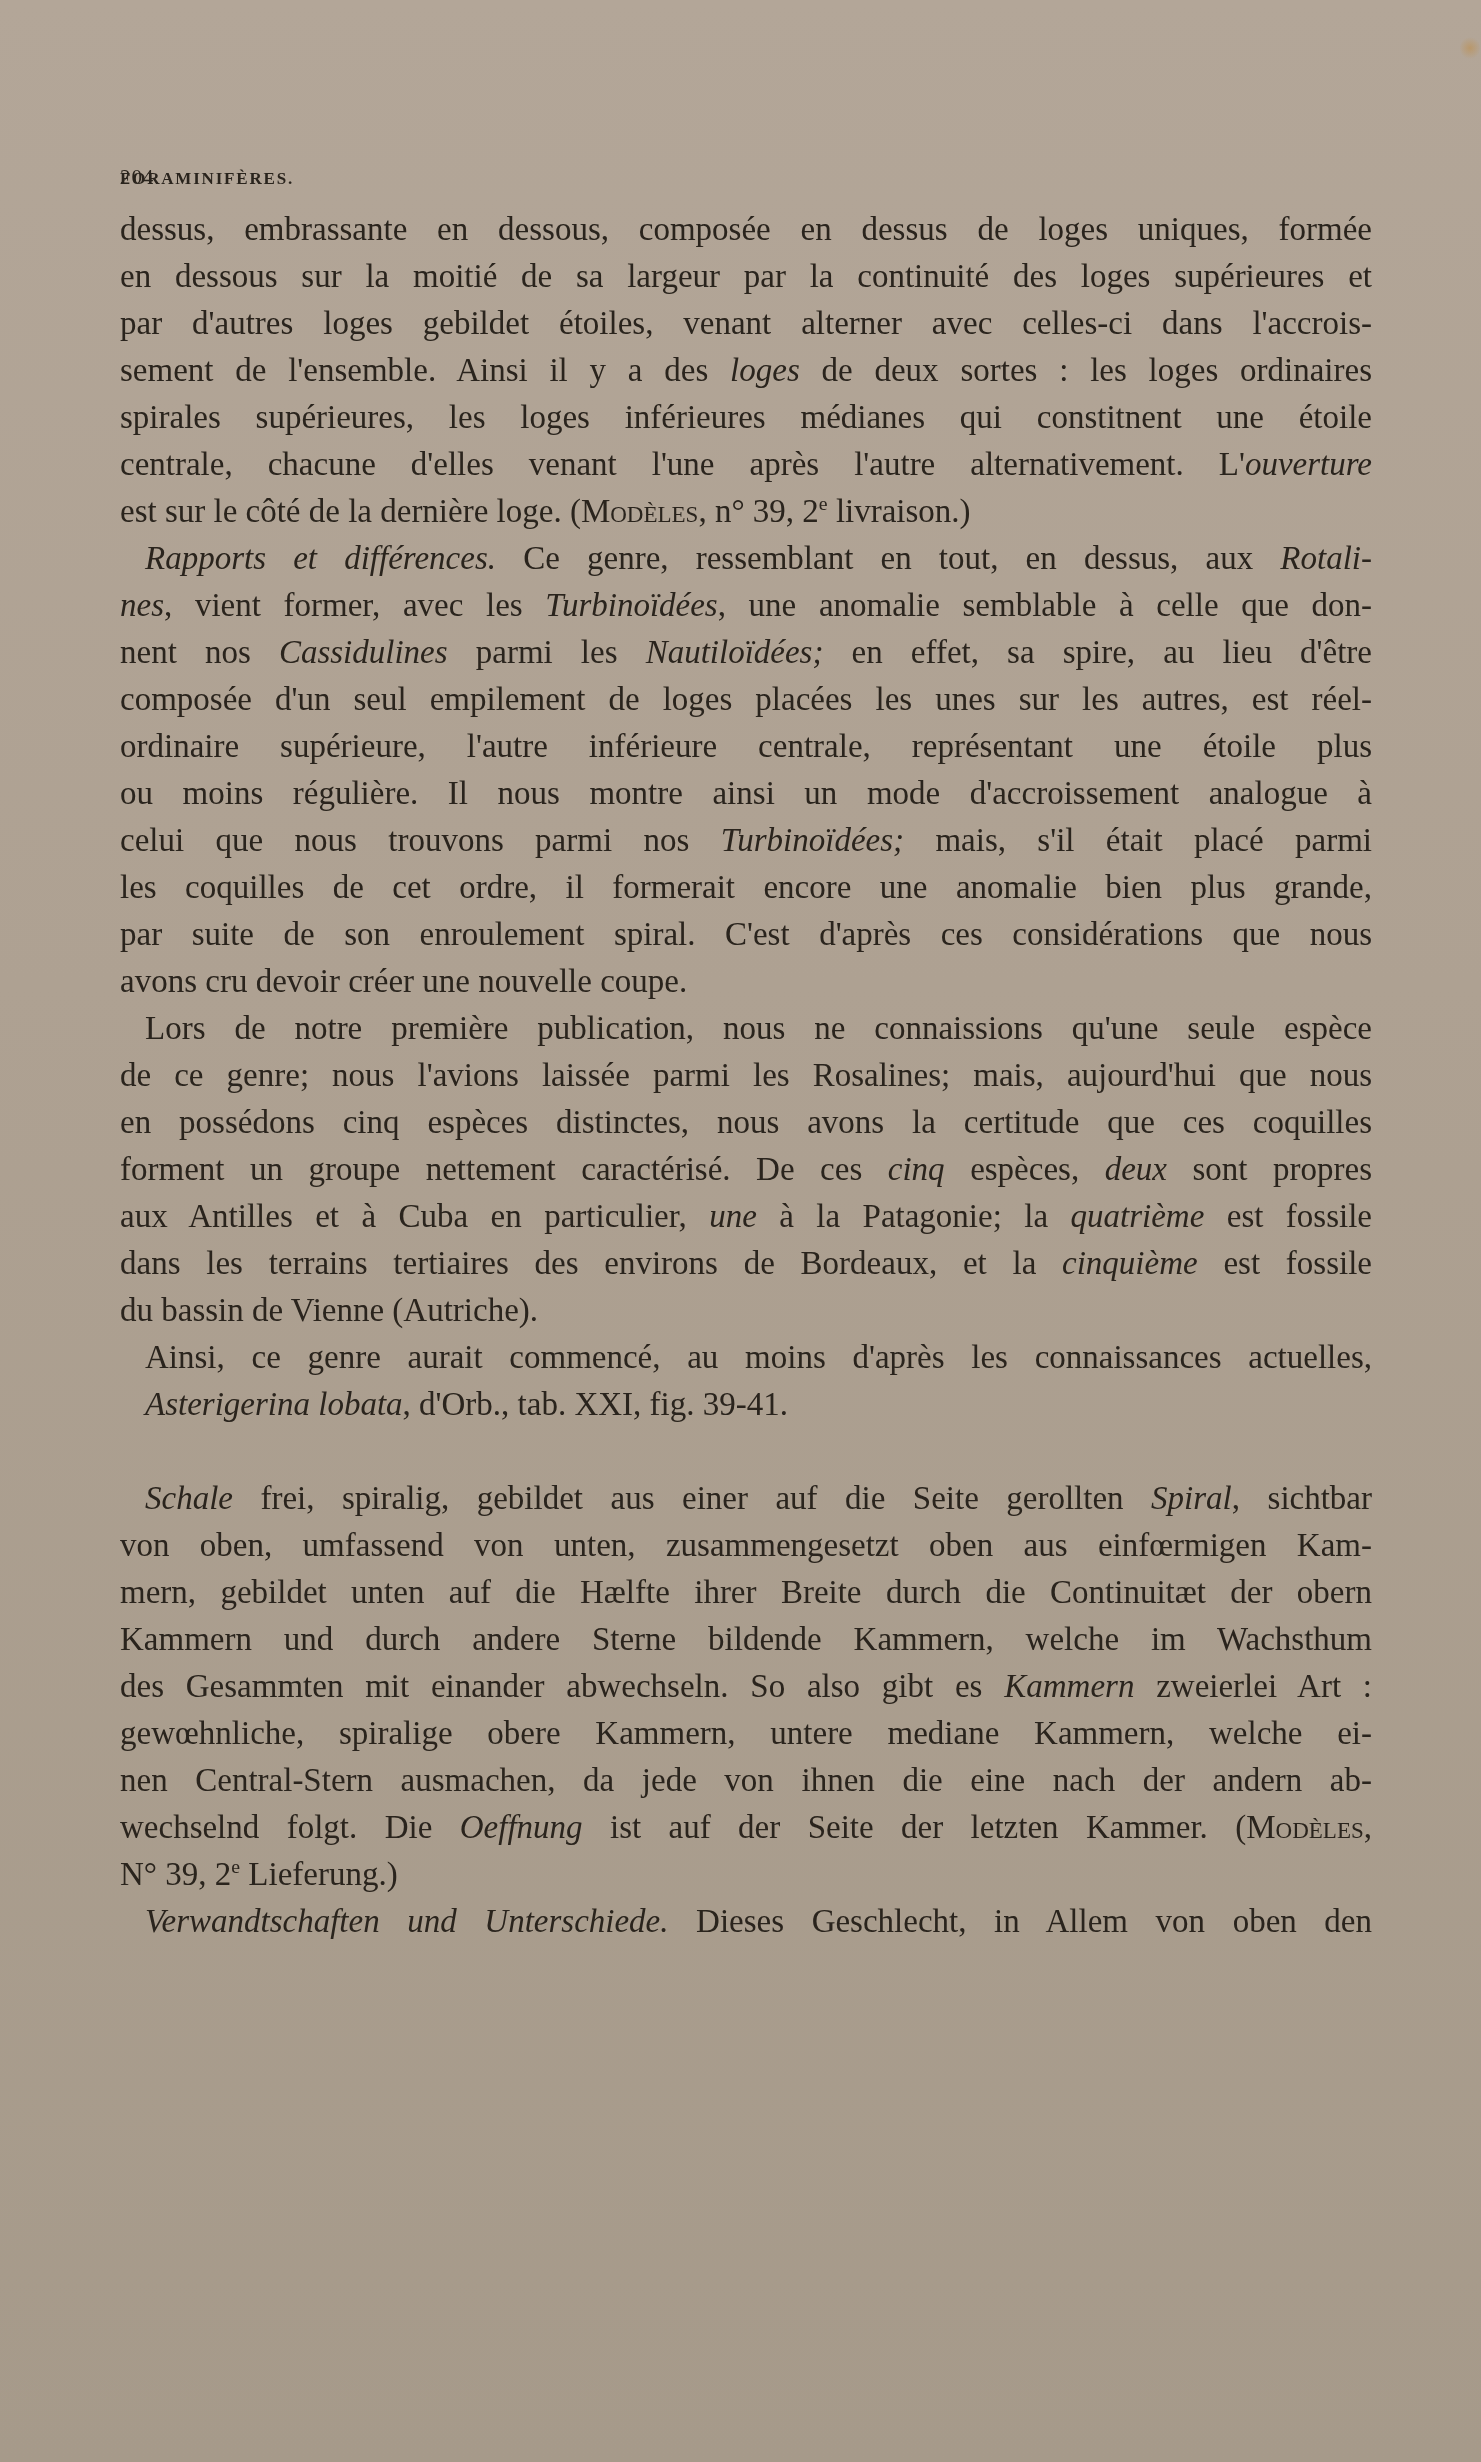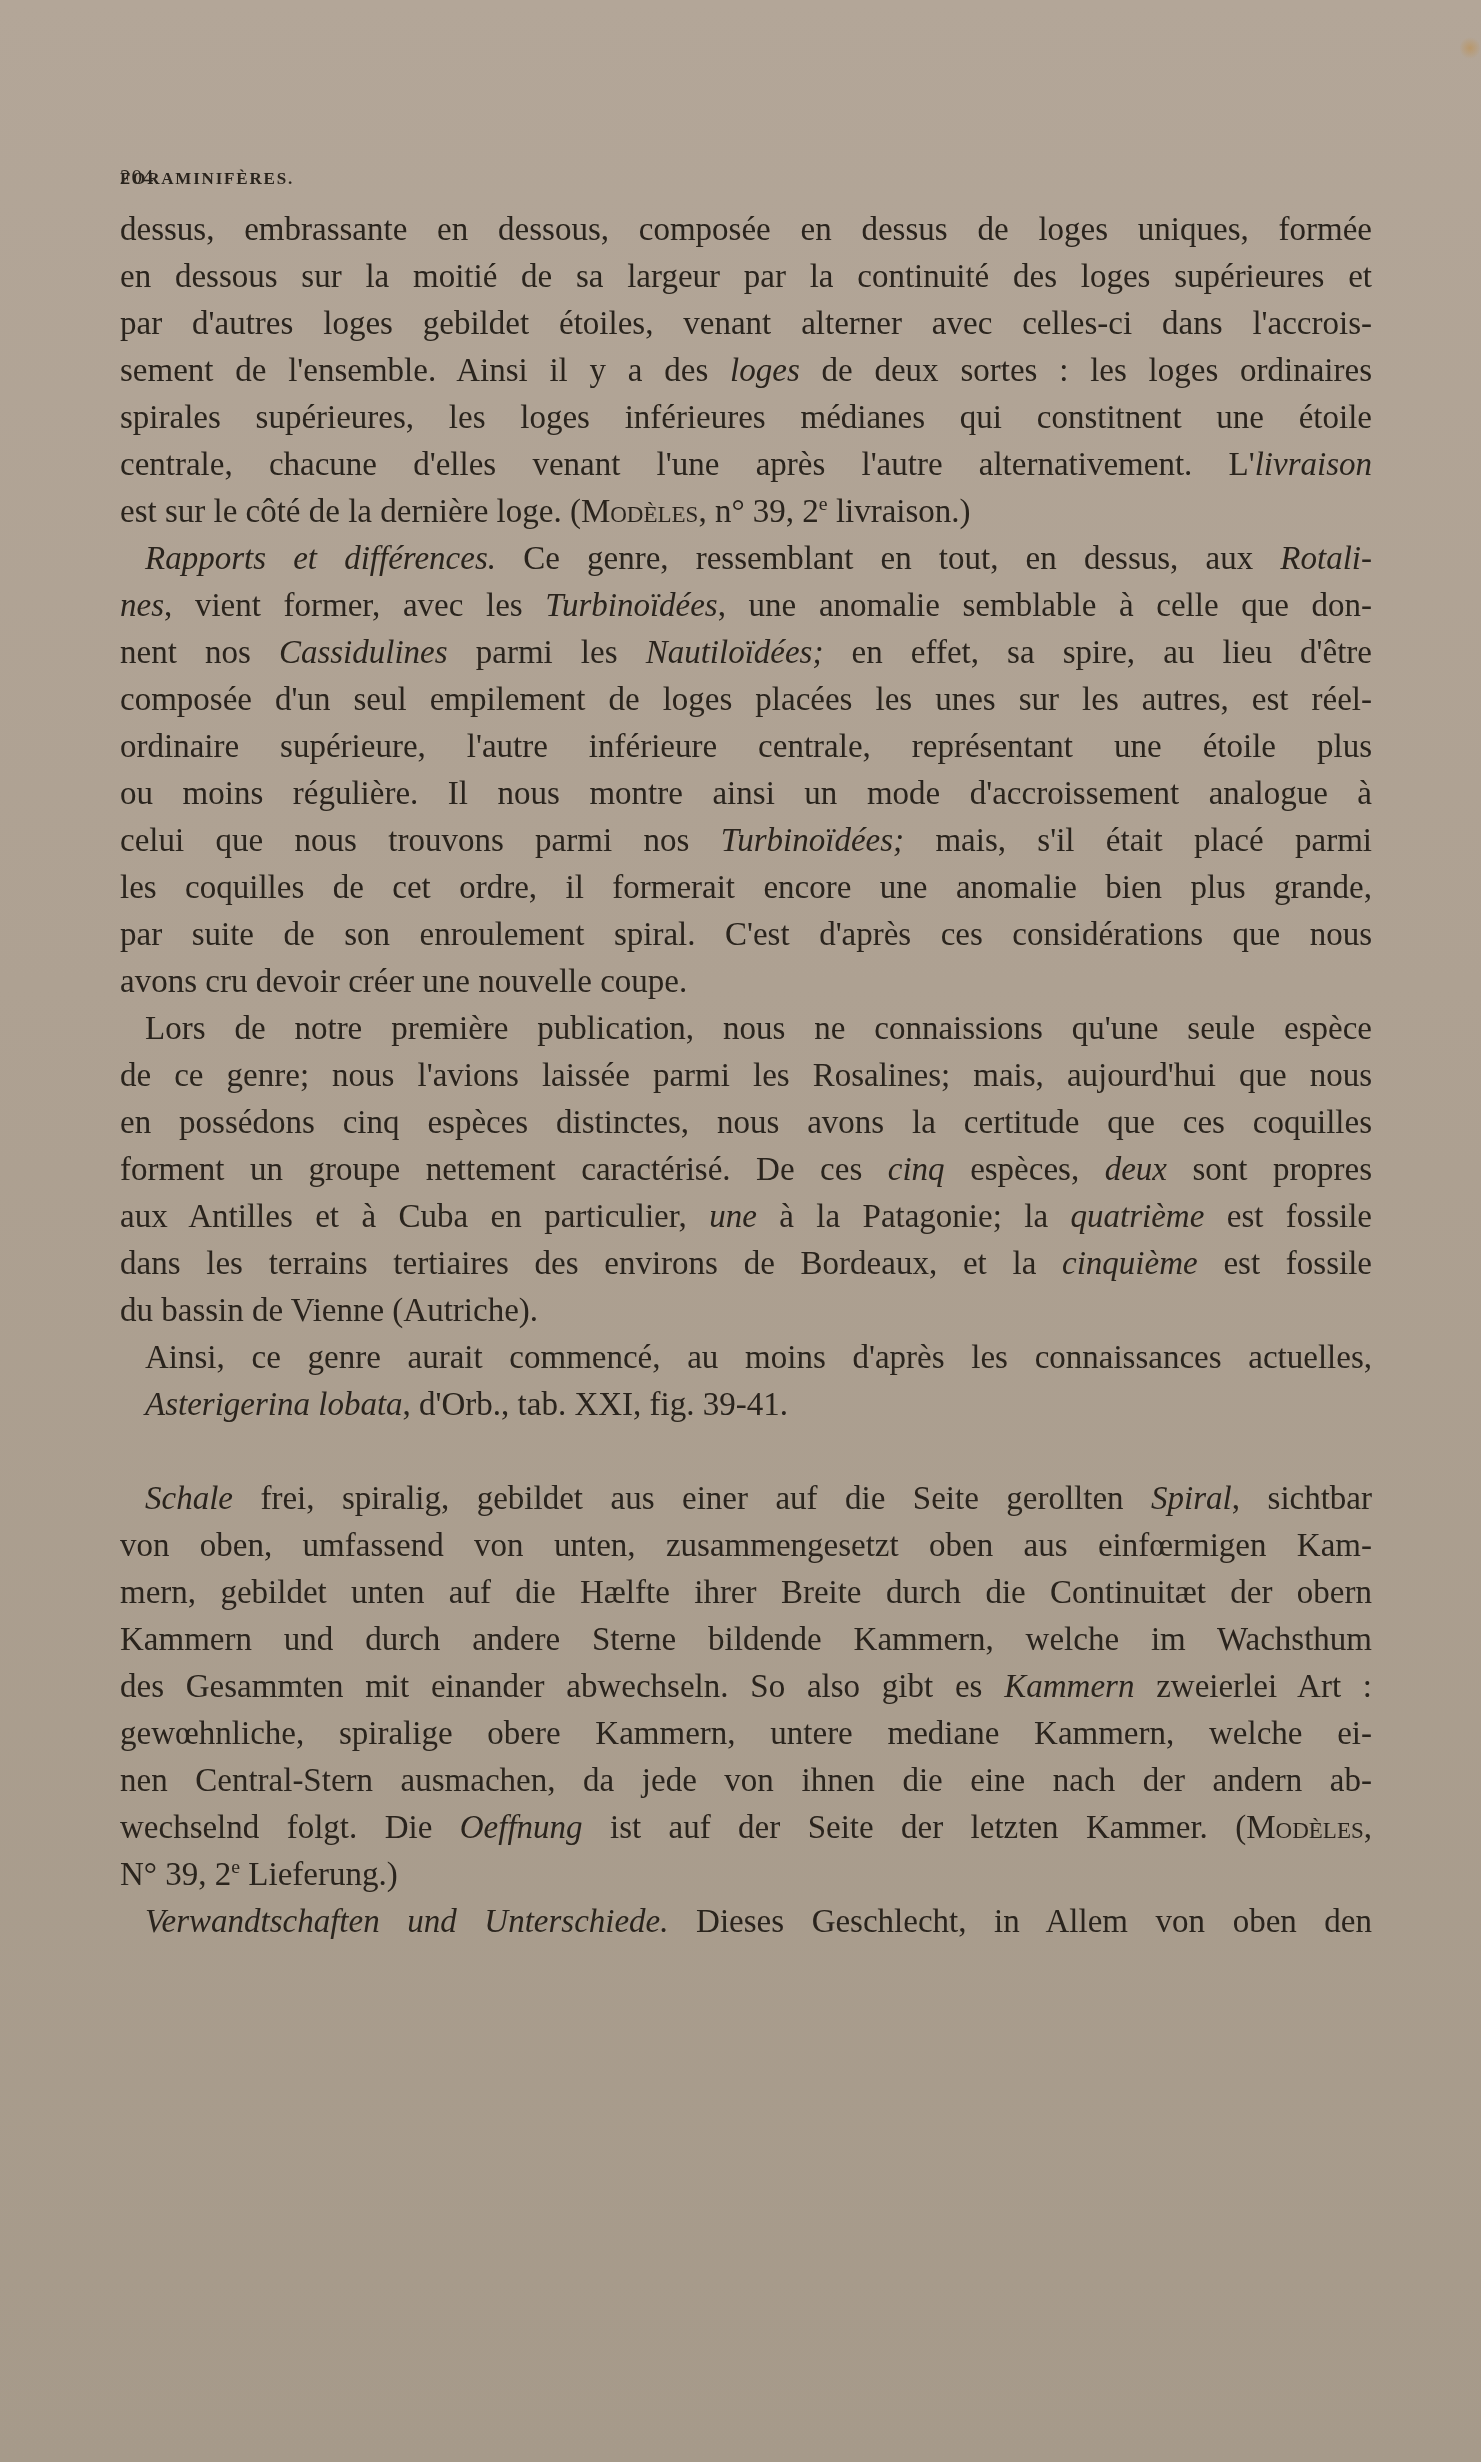--- a/index.html
+++ b/index.html
@@ -78,21 +78,21 @@
 </div>
 
 <div class="body-text">
 
   <div>
       <span class="line">dessus, embrassante en dessous, composée en dessus de loges uniques, formée</span>
       <span class="line">en dessous sur la moitié de sa largeur par la continuité des loges supérieures et</span>
       <span class="line">par d'autres loges gebildet étoiles, venant alterner avec celles-ci dans l'accrois-</span>
       <span class="line">sement de l'ensemble. Ainsi il y a des <i>loges</i> de deux sortes : les loges ordinaires</span>
       <span class="line">spirales supérieures, les loges inférieures médianes qui constitnent une étoile</span>
-      <span class="line">centrale, chacune d'elles venant l'une après l'autre alternativement. L'<i>livraison</i></span>
+      <span class="line">centrale, chacune d'elles venant l'une après l'autre alternativement. L'<i>ouverture</i></span>
       <span class="line last">est sur le côté de la dernière loge. (<span class="sc">Modèles</span>, n° 39, 2<sup>e</sup> livraison.)</span>
     </div>
 
   <div>
       <span class="line indent"><i>Rapports et différences.</i> Ce genre, ressemblant en tout, en dessus, aux <i>Rotali-</i></span>
       <span class="line"><i>nes</i>, vient former, avec les <i>Turbinoïdées</i>, une anomalie semblable à celle que don-</span>
       <span class="line">nent nos <i>Cassidulines</i> parmi les <i>Nautiloïdées;</i> en effet, sa spire, au lieu d'être</span>
       <span class="line">composée d'un seul empilement de loges placées les unes sur les autres, est réel-</span>
       <span class="line">ordinaire supérieure, l'autre inférieure centrale, représentant une étoile plus</span>
       <span class="line">ou moins régulière. Il nous montre ainsi un mode d'accroissement analogue à</span>

